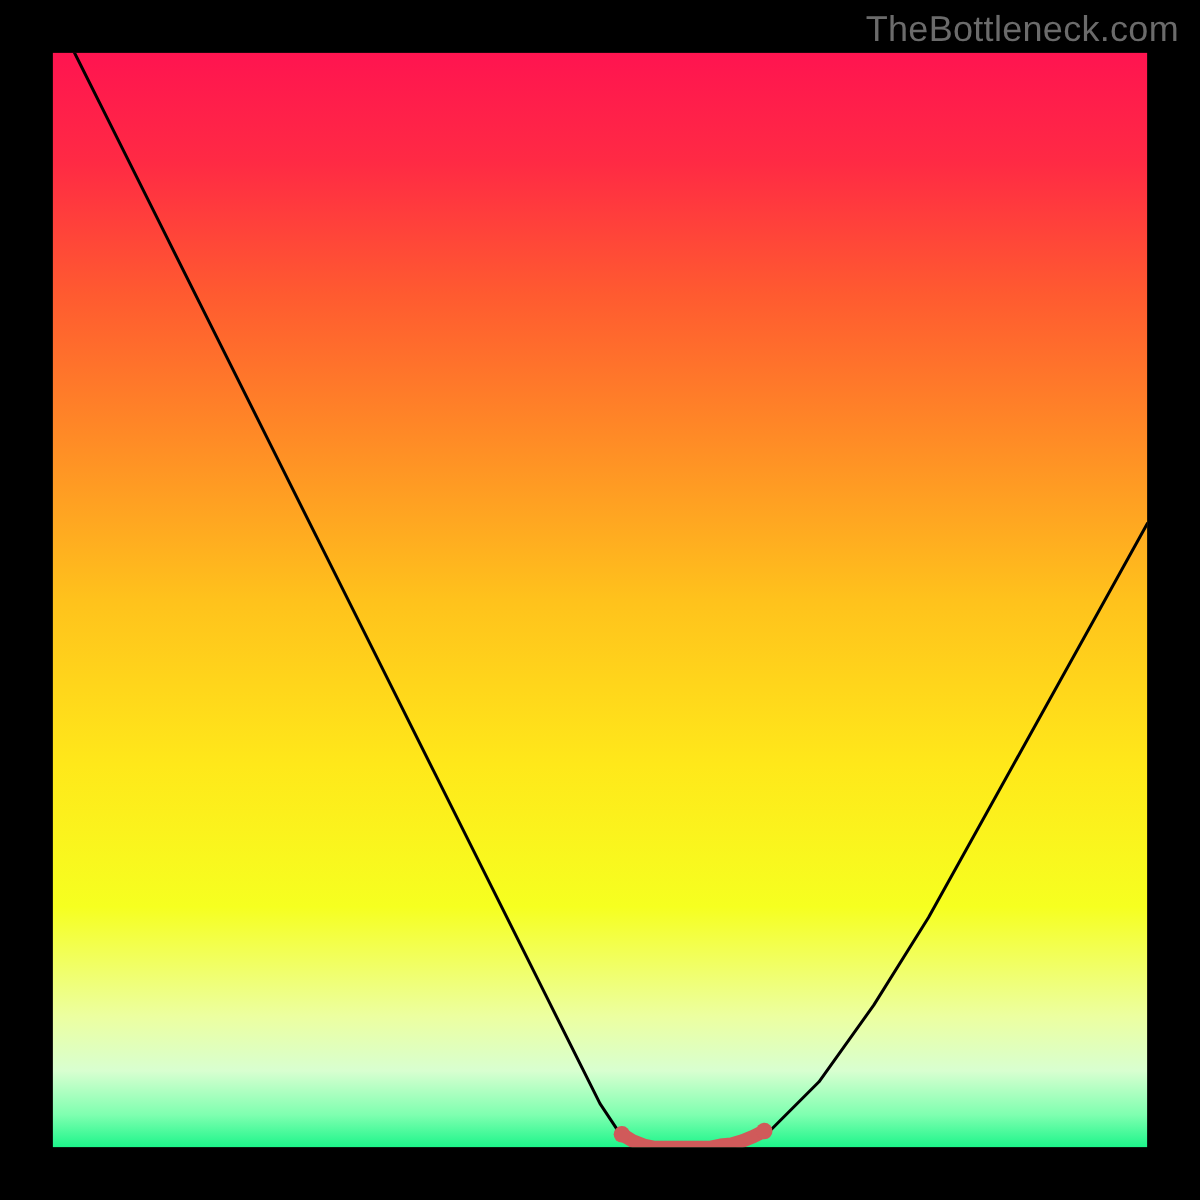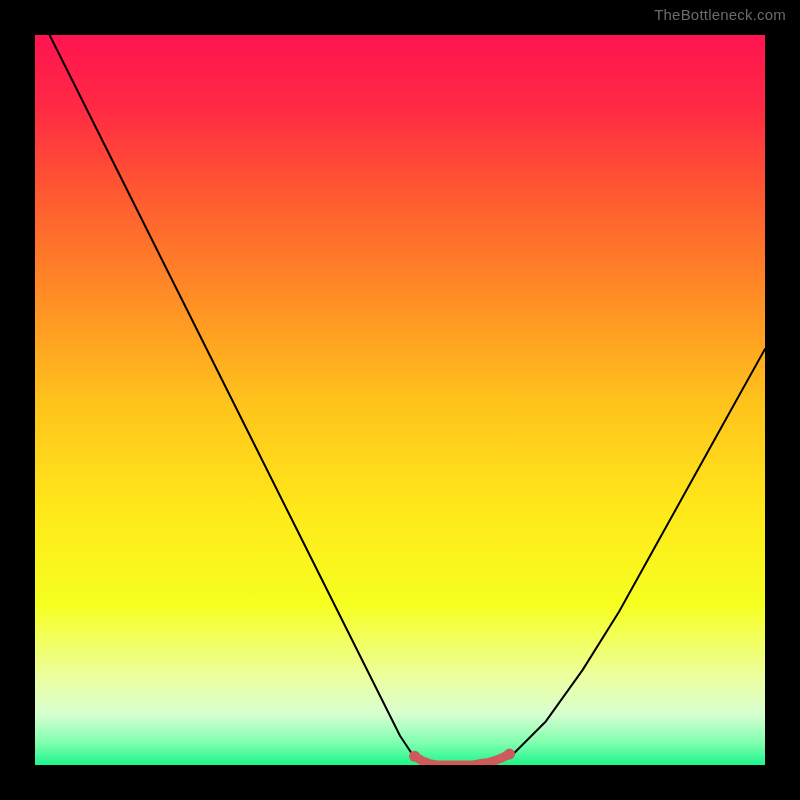--- a/index.html
+++ b/index.html
@@ -30,21 +30,21 @@
   .plot-area svg {
     display: block;
     width: 730px;
     height: 730px;
   }
   .watermark {
     position: absolute;
     top: 6px;
     right: 14px;
     color: #6b6b6b;
-    font-size: 15px;
+    font-size: 24px;
     letter-spacing: 0.2px;
     font-weight: 400;
     text-align: right;
   }
 </style>
 </head>
 <body>
 
 <div class="frame">
 

